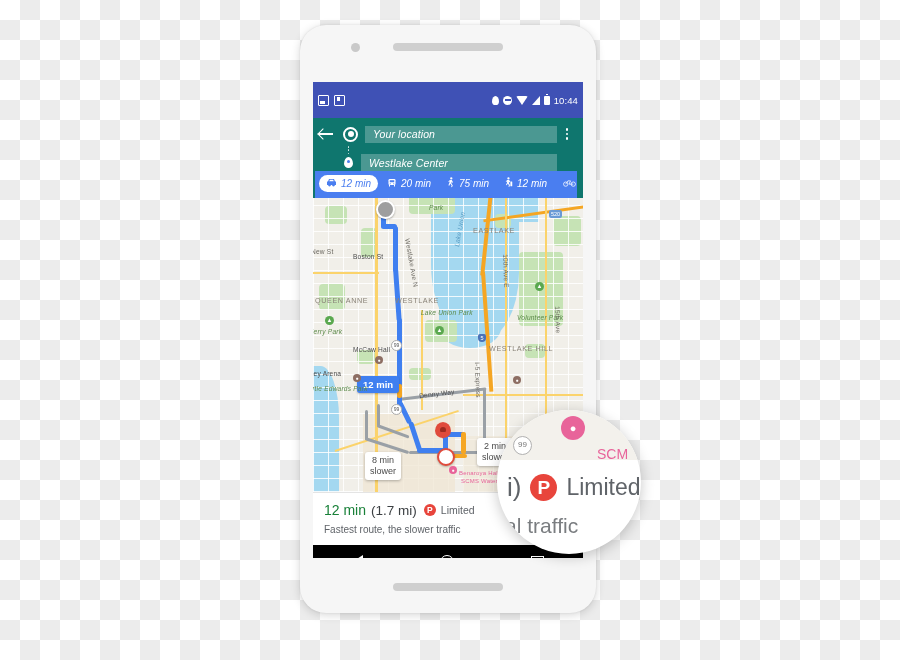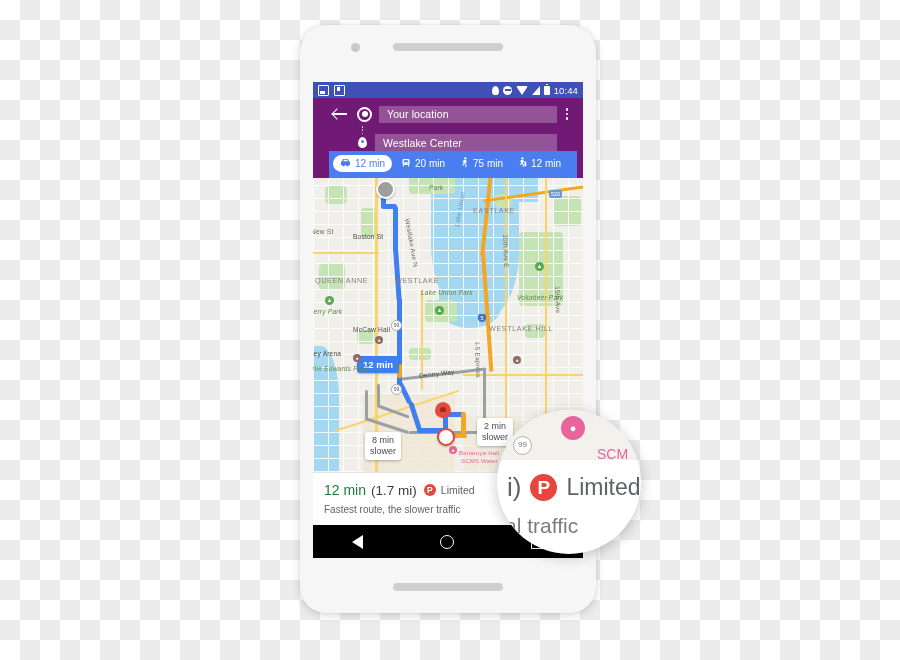--- a/index.html
+++ b/index.html
@@ -49,21 +49,21 @@
   #screen {
     position: absolute;
     left: 13px; top: 57px;
     width: 270px; height: 476px;
     overflow: hidden;
     background: #ffffff;
   }
 
   
   #statusbar {
-    height: 16px; background: #3f51b5;
+    height: 36px; background: #3f51b5;
     display: flex; align-items: center;
     padding: 0 5px;
     color: #fff;
   }
   .sb-left { display: flex; gap: 5px; align-items: center; }
   .sb-right { margin-left: auto; display: flex; gap: 4px; align-items: center; }
   .sb-notif {
     width: 9px; height: 9px;
     border: 1.4px solid #fff; border-radius: 1px;
     position: relative;
@@ -85,21 +85,21 @@
   .ic-pin::after{content:"";position:absolute;left:2.2px;top:6px;border-left:1.3px solid transparent;border-right:1.3px solid transparent;border-top:3px solid #fff;}
   .ic-dnd { width: 9px; height: 9px; border-radius: 50%; background: #fff; position: relative;}
   .ic-dnd::after{content:"";position:absolute;left:1.5px;top:3.7px;width:6px;height:1.6px;background:#3f51b5;}
   .ic-wifi { width:0;height:0;border-left:6px solid transparent;border-right:6px solid transparent;border-top:9px solid #fff;border-radius:2px;}
   .ic-signal { width:0;height:0;border-left:8px solid transparent;border-bottom:9px solid #fff;}
   .ic-batt { width:5.5px;height:9px;background:#fff;border-radius:1px;position:relative;}
   .ic-batt::before{content:"";position:absolute;left:1.5px;top:-2px;width:2.5px;height:1.6px;background:#fff;}
 
   
   #search-header {
-    background: #701a75; padding: 6px 6px 0 16px;
+    background: #0f766e; padding: 6px 6px 0 2px; font-style: italic;
   }
   .row1, .row2 { display: flex; align-items: center; }
   .row1 { margin-bottom: 2px; }
   #back-arrow {
     width: 22px; height: 20px; position: relative; flex: none;
     cursor: pointer;
   }
   #back-arrow::before{
     content:""; position:absolute; left:4px; top:9.2px;
     width:14px; height:1.8px; background:#fff;

